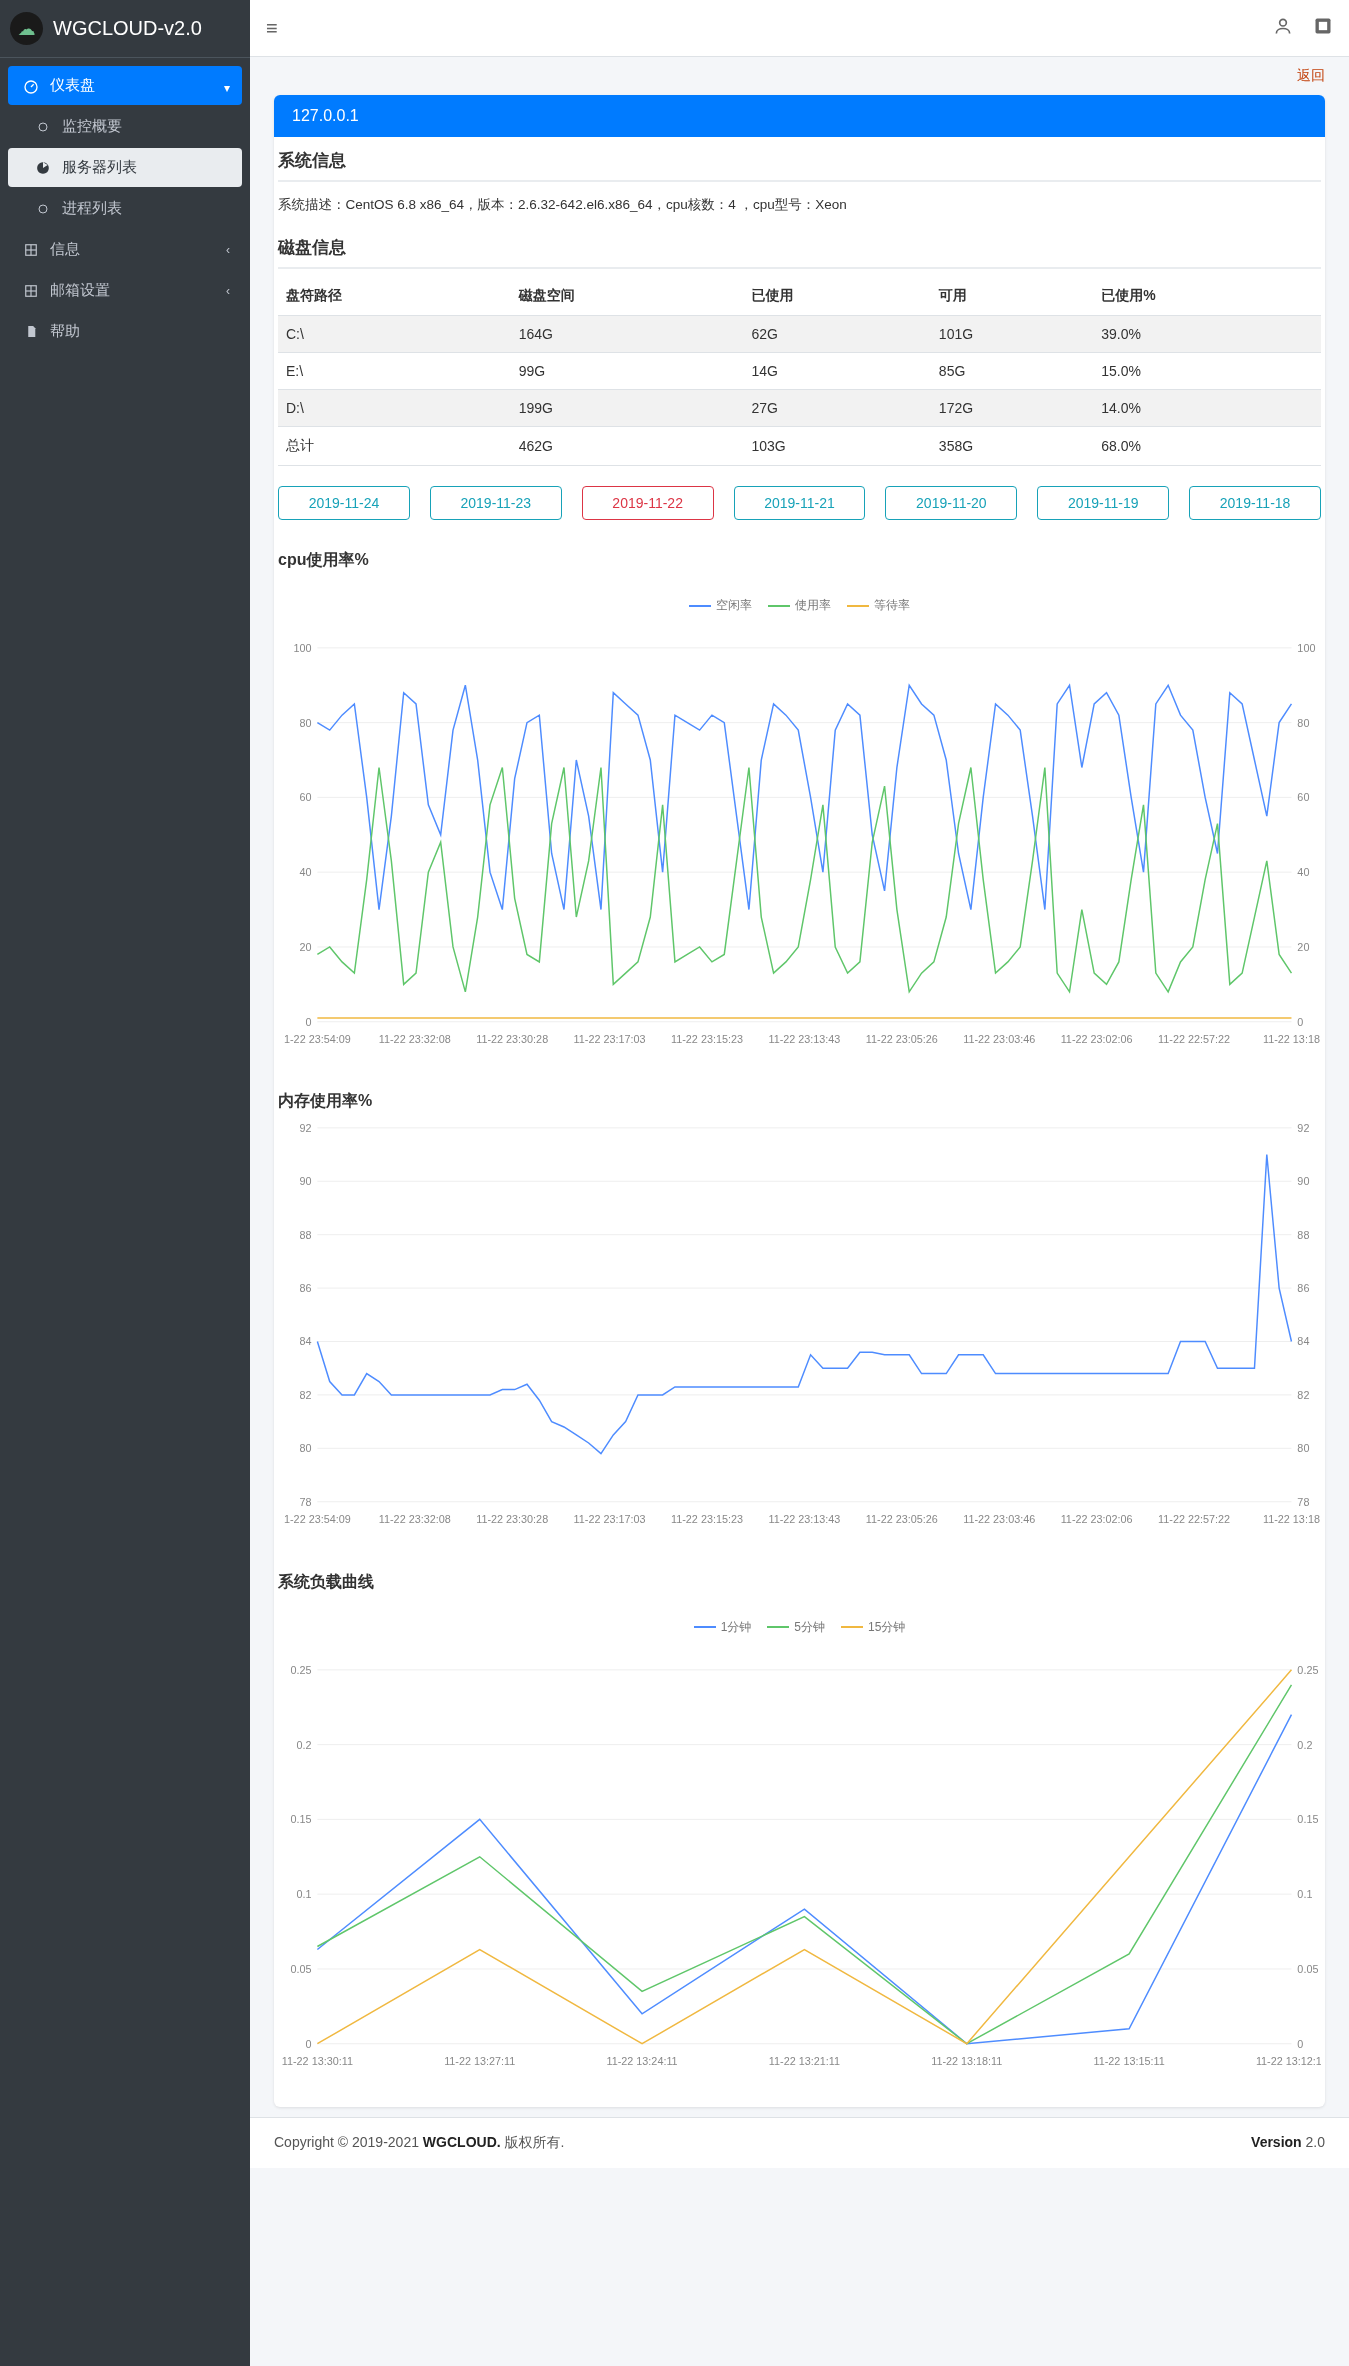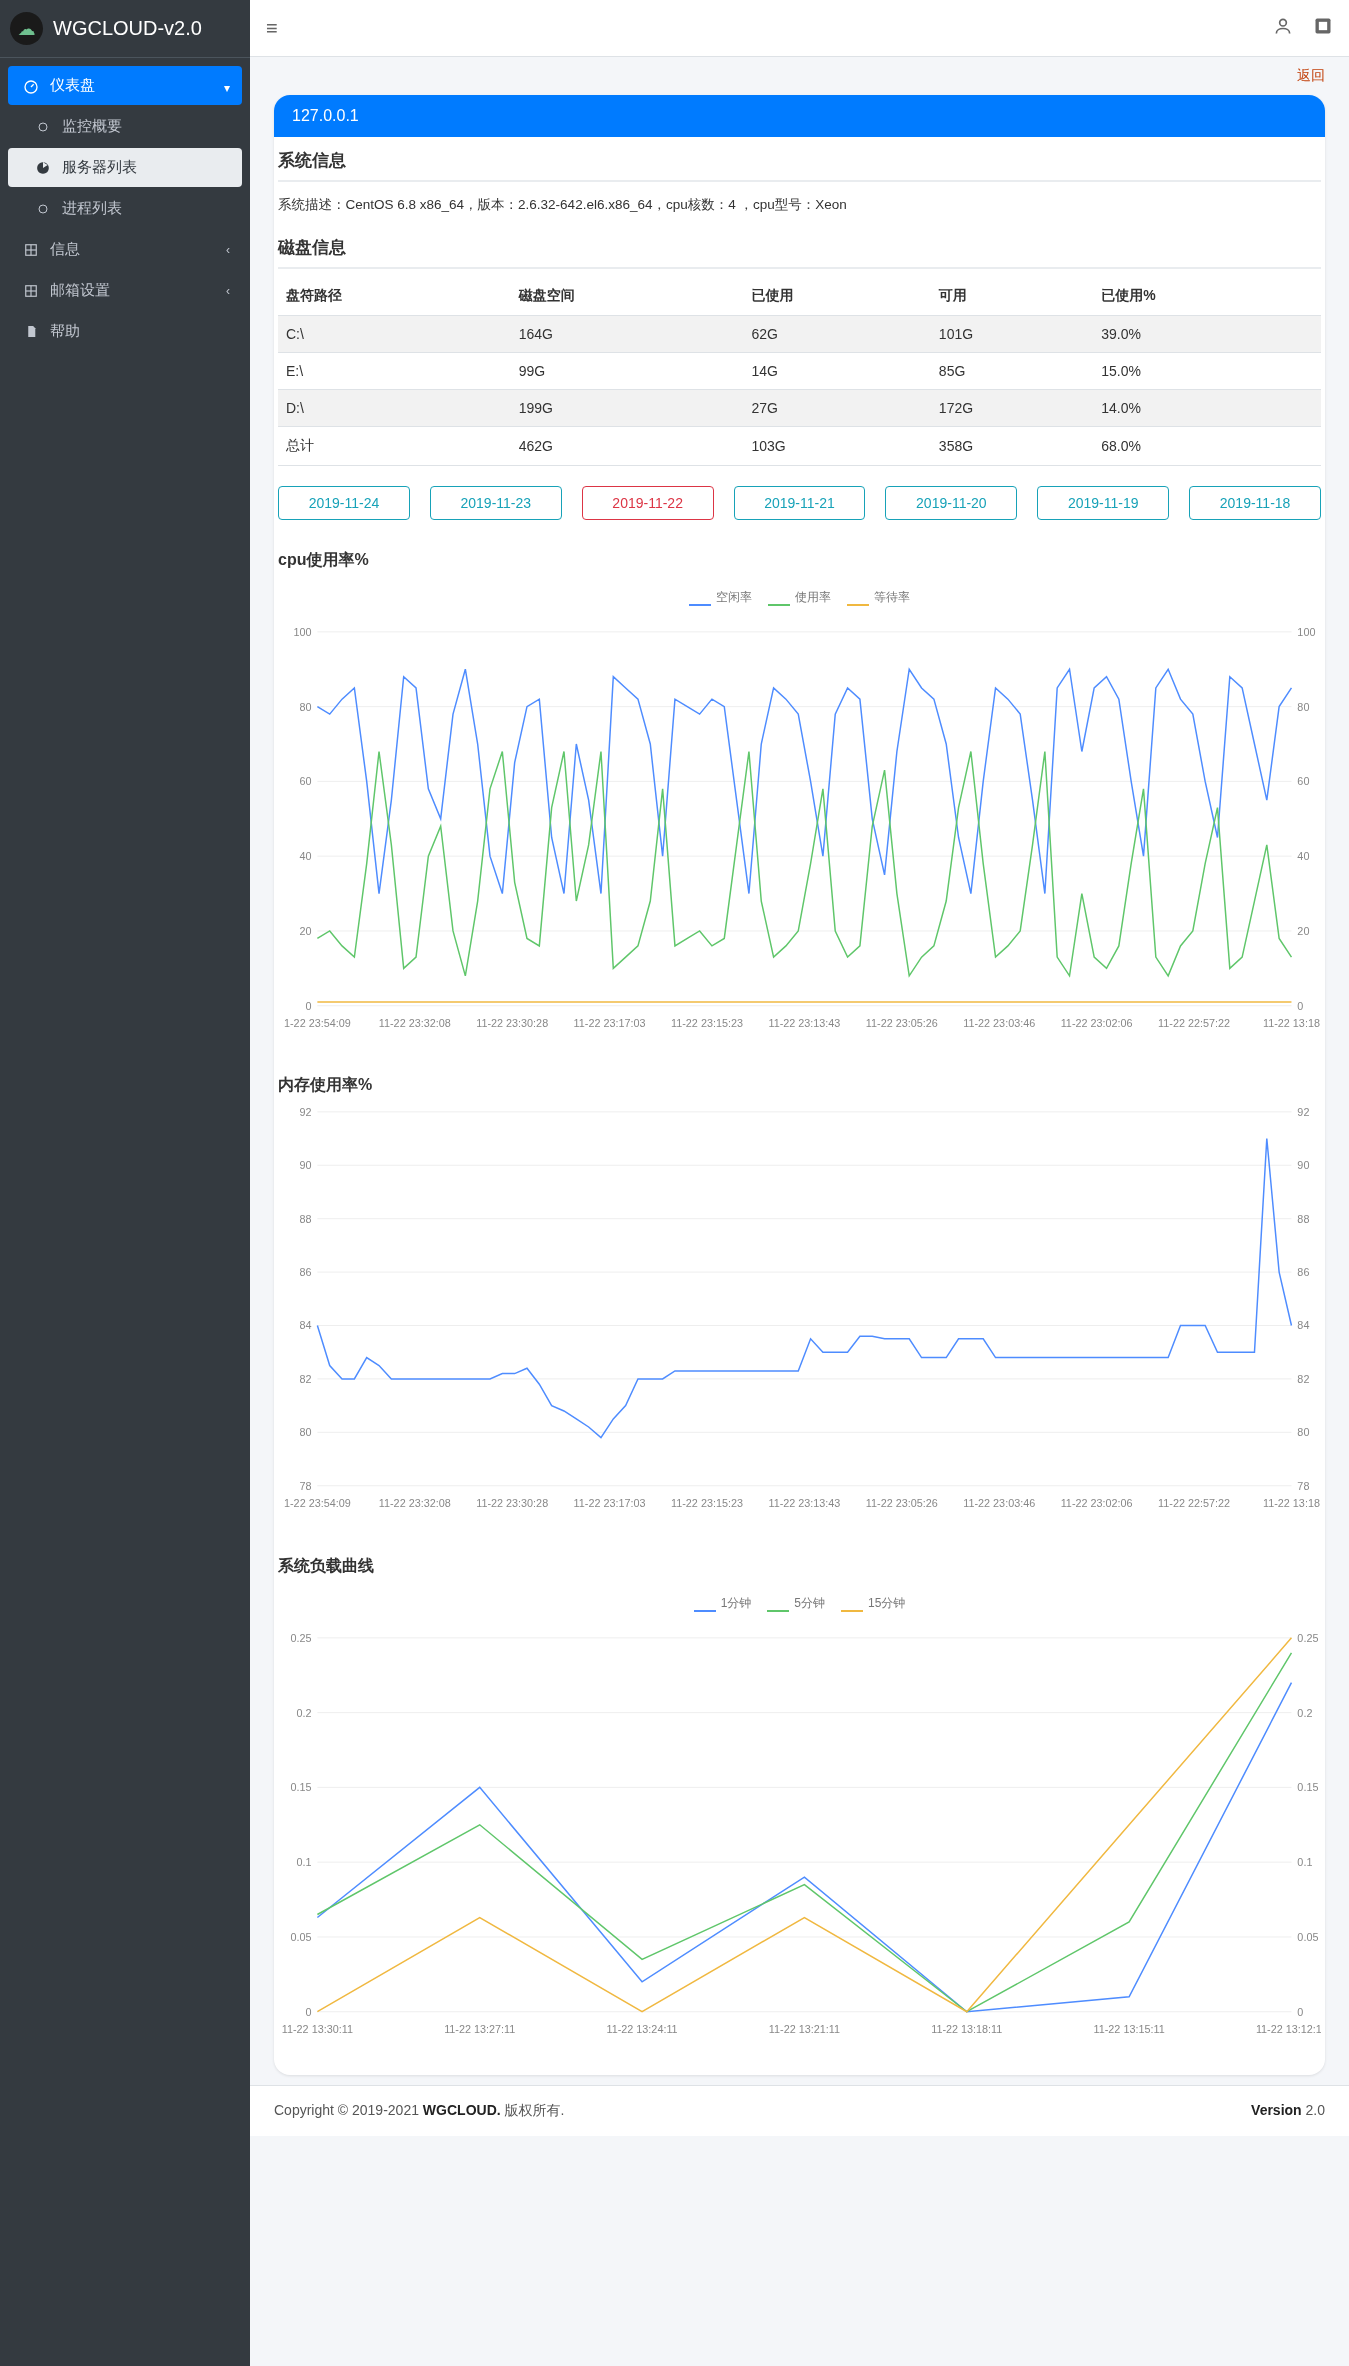--- a/index.html
+++ b/index.html
@@ -18,36 +18,36 @@
 .nav-item.sub { padding-left: 24px; }
 .nav-chevron { margin-left: auto; font-size: 12px; }
 
 
 .content-wrapper { flex: 1; display: flex; flex-direction: column; }
 .topbar { background: #fff; height: 57px; border-bottom: 1px solid #dee2e6; display: flex; align-items: center; padding: 0 16px; }
 .topbar .bars { font-size: 20px; color: #666; cursor: pointer; }
 .topbar .right { margin-left: auto; display: flex; gap: 20px; color: #666; font-size: 20px; }
 .crumb { padding: 10px 24px 0; text-align: right; }
 .crumb a { color: #c2410c; text-decoration: none; font-size: 14px; }
-.main-card { margin: 10px 24px; background: #fff; border-radius: 16px; box-shadow: 0 1px 3px rgba(0,0,0,0.1); overflow: hidden; }
+.main-card { margin: 10px 24px; background: #fff; border-radius: 6px; box-shadow: 0 1px 3px rgba(0,0,0,0.1); overflow: hidden; }
 .card-header-blue { background: #007bff; color: #fff; padding: 12px 18px; font-size: 16px; }
 .card-body { padding: 4px; }
 .section-title { font-size: 17px; font-weight: 700; padding: 8px 0; border-bottom: 2px solid #e9ecef; margin-bottom: 8px; }
 .sys-desc { font-size: 13.5px; color: #333; padding: 6px 0 14px 0; }
 table.disk { width: 100%; border-collapse: collapse; font-size: 14px; }
 table.disk th, table.disk td { text-align: left; padding: 10px 8px; border-bottom: 1px solid #dee2e6; }
 table.disk th { font-weight: 700; }
 table.disk tr.striped:nth-child(odd) td { background: #f2f2f2; }
 .date-buttons { display: flex; gap: 20px; margin: 20px 0 20px; }
 .date-btn { flex: 1; padding: 8px 0; text-align: center; border: 1px solid #17a2b8; color: #17a2b8; border-radius: 4px; font-size: 14px; cursor: pointer; background: #fff; }
 .date-btn.danger { border-color: #dc3545; color: #dc3545; }
 .chart-block { padding: 10px 0 30px; }
 .chart-title { font-size: 16px; font-weight: 700; padding-bottom: 6px; }
 .chart-legend { text-align: center; font-size: 12px; color: #777; padding: 4px 0 8px; }
-.legend-item { display: inline-flex; align-items: flex-end; margin: 8px 8px; }
+.legend-item { display: inline-flex; align-items: center; margin: 16px 8px; }
 .legend-dash { width: 22px; height: 2px; margin-right: 5px; }
 svg.chart { width: 100%; height: auto; display: block; }
 .footer { background: #fff; border-top: 1px solid #dee2e6; padding: 16px 24px; display: flex; justify-content: space-between; font-size: 14px; color: #555; }
 .footer b { color: #222; }
 .axis-text { font-size: 11px; fill: #888; }
 .grid-line { stroke: #eee; stroke-width: 1; }
 </style>
 </head>
 <body>
 

